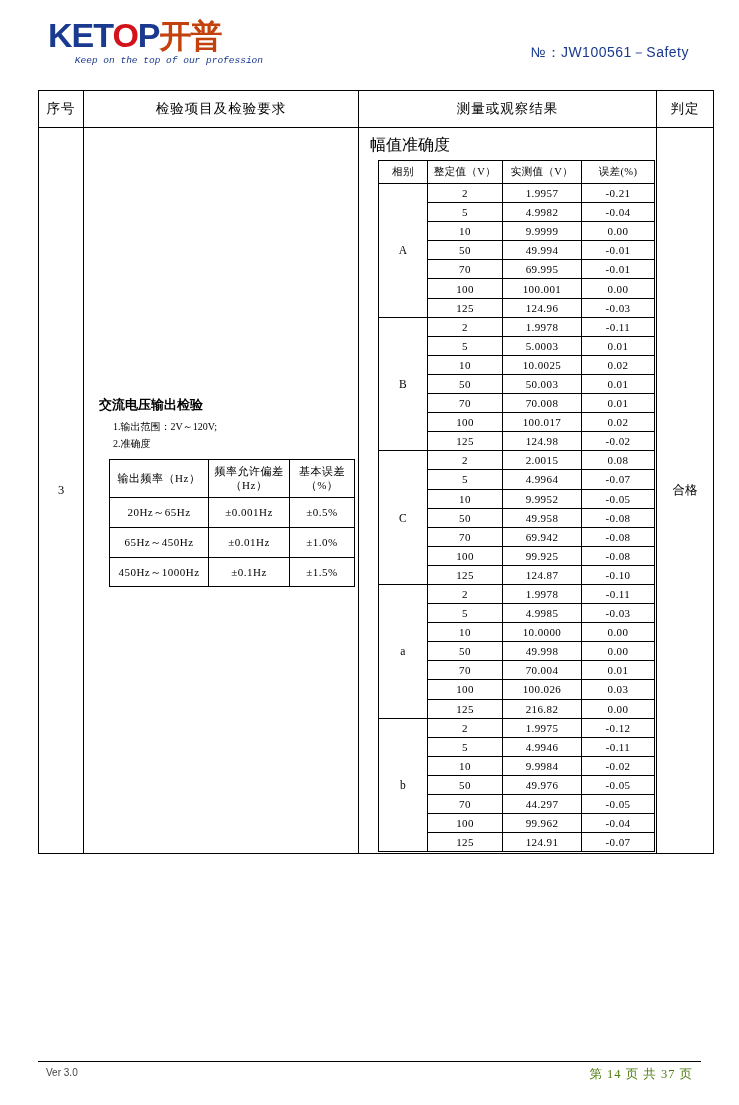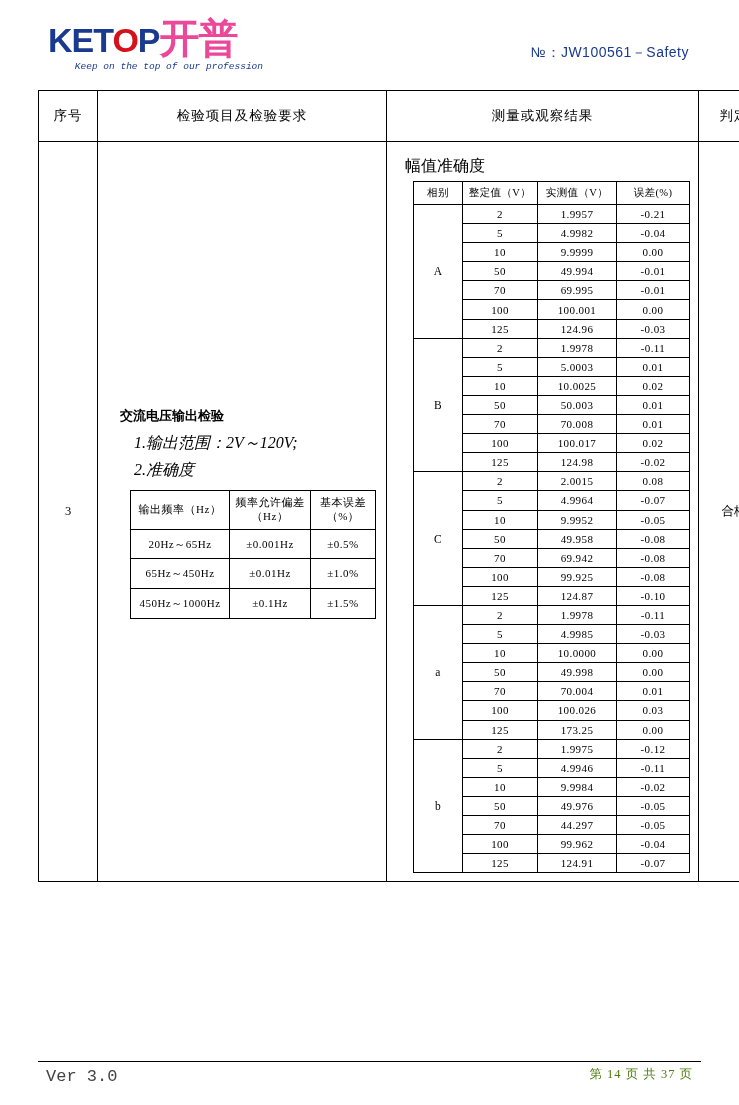--- a/index.html
+++ b/index.html
@@ -40,22 +40,22 @@
     font-size: 34px;
     letter-spacing: -1px;
     color: #1a3a8f;
     line-height: 1;
     white-space: nowrap;
   }
   .logo-text .red {
     color: #d4121c;
   }
   .logo-text .cn {
-    color: #ec4899;
-    font-size: 40px;
+    color: #c2410c;
+    font-size: 32px;
   }
   .logo-slogan {
     font-family: Liberation Mono, monospace;
     font-style: italic;
     font-size: 9.5px;
     color: #1a3a8f;
     text-align: right;
     width: 215px;
     margin-top: 3px;
   }
@@ -73,21 +73,21 @@
   
   table.main {
     border-collapse: collapse;
     width: 663px;
     table-layout: fixed;
   }
   table.main > thead > tr > th,
   table.main > tbody > tr > td {
     border: 1px solid #000;
     vertical-align: middle;
-    padding: 8px;
+    padding: 1px;
   }
   .th-cell {
     text-align: center;
     font-size: 13.5px;
     font-weight: normal;
     padding: 8px 0;
     letter-spacing: 1px;
   }
   .col-no   { width: 42px; }
   .col-item { width: 272px; }
@@ -106,22 +106,21 @@
     font-size: 12.5px;
     line-height: 1.7;
   }
   .item-title {
     font-weight: bold;
     font-size: 13px;
     margin-bottom: 2px;
   }
   .item-line {
     padding-left: 14px;
-    font-size: 16px;
-    font-style: italic;
+    font-size: 10px;
   }
   table.freq {
     border-collapse: collapse;
     margin: 7px 0 0 10px;
     table-layout: fixed;
     width: 236px;
   }
   table.freq td {
     border: 1px solid #000;
     font-size: 11px;
@@ -181,22 +180,22 @@
   }
   .footer-rule {
     border-top: 1px solid #000;
     width: 663px;
     margin: 0;
   }
   .footer-left {
     position: absolute;
     left: 8px;
     top: 6px;
-    font-family: Liberation Mono, monospace;
-    font-size: 17px;
+    font-family: Liberation Sans, sans-serif;
+    font-size: 10px;
     color: #444;
   }
   .footer-right {
     position: absolute;
     right: 8px;
     top: 5px;
     font-size: 12.5px;
     color: #4d7c0f;
     letter-spacing: 1px;
   }
@@ -412,21 +411,21 @@
                     <td class="mw3">70.004</td>
                     <td class="mw4">0.01</td>
                   </tr>
                   <tr>
                     <td class="mw2">100</td>
                     <td class="mw3">100.026</td>
                     <td class="mw4">0.03</td>
                   </tr>
                   <tr>
                     <td class="mw2">125</td>
-                    <td class="mw3">173.25</td>
+                    <td class="mw3">216.82</td>
                     <td class="mw4">0.00</td>
                   </tr>
                   <tr>
                     <td class="phase mw1" rowspan="7">b</td>
                     <td class="mw2">2</td>
                     <td class="mw3">1.9975</td>
                     <td class="mw4">-0.12</td>
                   </tr>
                   <tr>
                     <td class="mw2">5</td>

